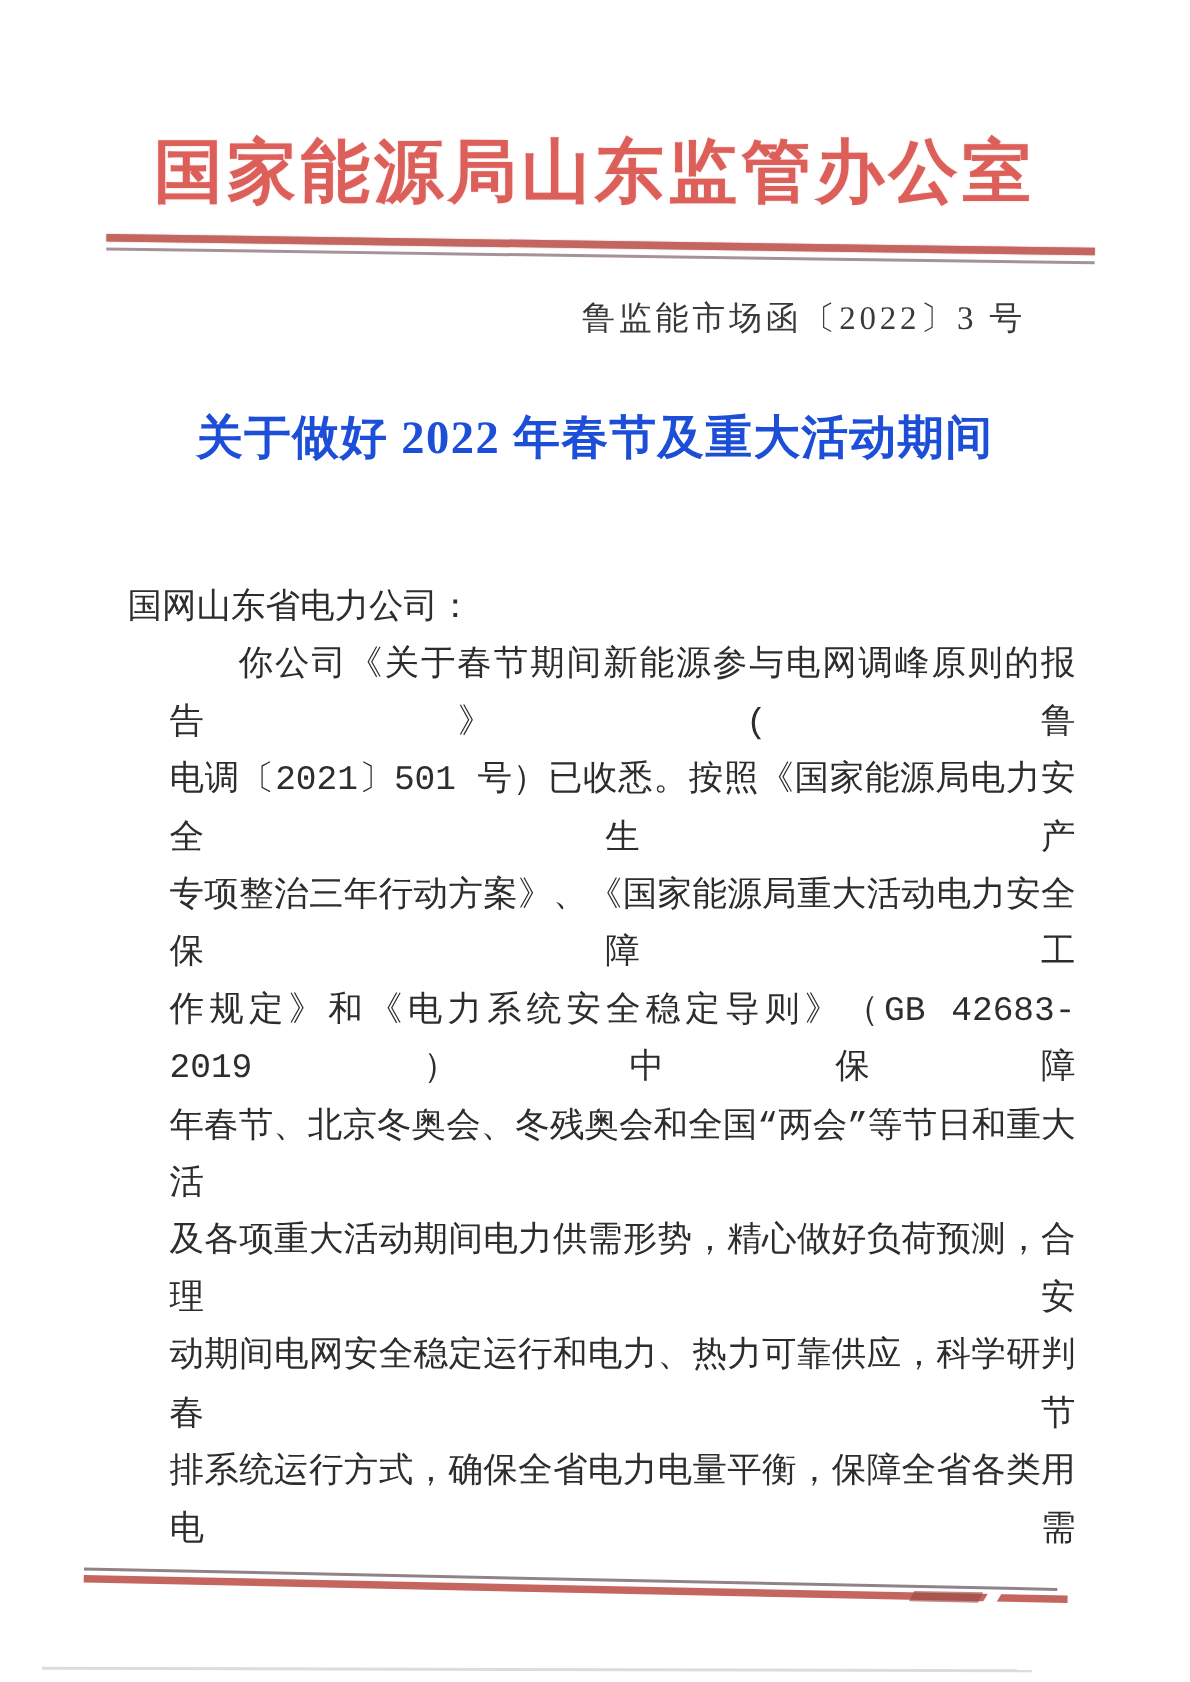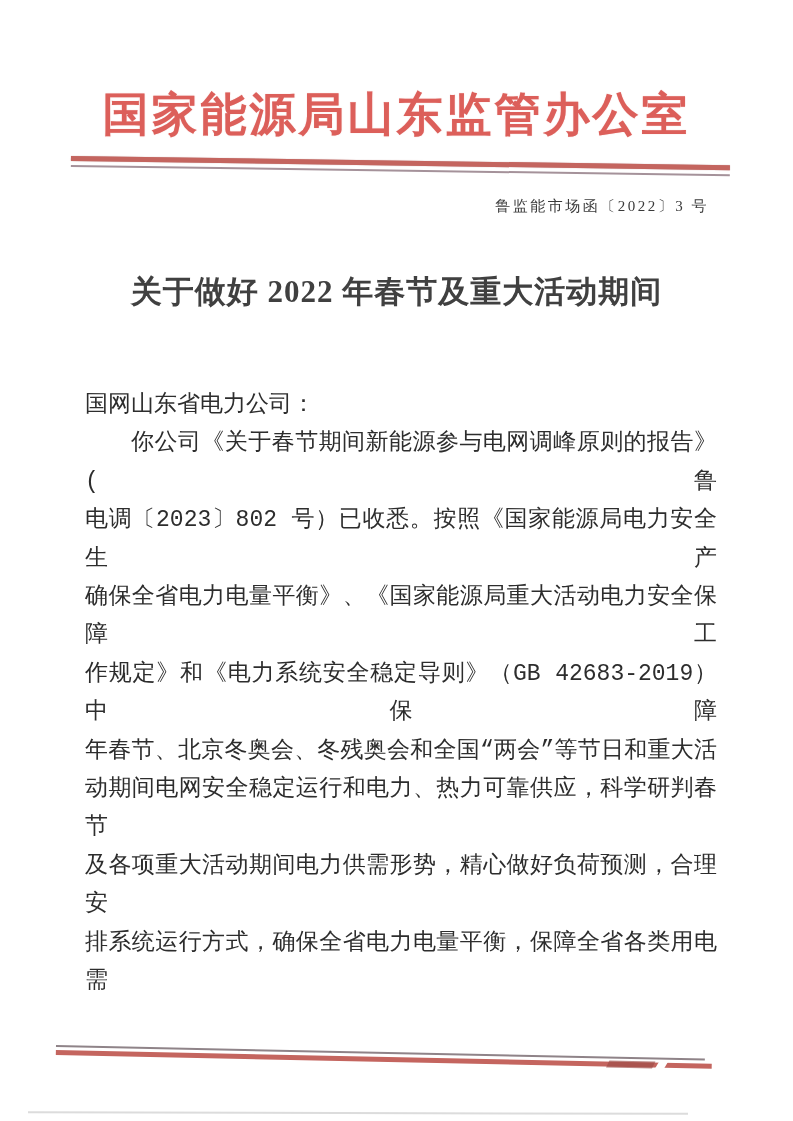--- a/index.html
+++ b/index.html
@@ -31,45 +31,45 @@
   .header-rule {
     position: absolute;
     top: 156px; left: 71px; width: 659px;
     transform: rotate(0.8deg);
     transform-origin: left top;
   }
   .rule-thick { height: 5px; background: var(--rule-red); box-shadow: 0 0 1px rgba(150,70,70,.6); }
   .rule-thin  { height: 2px; background: #a5929a; margin-top: 4px; }
   .doc-number {
     position: absolute;
-    top: 197px; right: 84px;
-    font-size: 15px;
+    top: 197px; right: 109px;
+    font-size: 22px;
     letter-spacing: 2.5px;
     color: #3a3a3a;
     white-space: nowrap;
   }
   .title {
     position: absolute;
     top: 272px; left: 0; width: 100%;
     text-align: center;
     font-size: 31px;
     font-weight: bold;
     line-height: 39px;
     letter-spacing: 1px;
-    color: #404040;
+    color: #1d4ed8;
   }
   .body-text {
     position: absolute;
     top: 386px; left: 85px; width: 632px;
     font-size: 23px;
     line-height: 38.4px;
     color: var(--text);
   }
   .line { min-height: 38.4px; font-family: Liberation Mono, monospace; }
-  .line.fill { text-align: justify; text-align-last: justify; }
+  .line.fill { text-align: justify; text-align-last: justify; margin-left: 28px; }
   .line.indent { text-indent: 2em; }
   .footer-rule {
     position: absolute;
     top: 1045px; left: 56px; width: 656px;
     transform: rotate(1.2deg);
     transform-origin: left top;
   }
   .footer-thin { height: 2px; width: 99%; background: #8f8388; }
   .footer-thick { position: relative; height: 5px; margin-top: 3px; background: var(--rule-red); }
   .footer-dark {
@@ -106,26 +106,26 @@
 
   <div class="doc-number">鲁监能市场函〔2022〕3 号</div>
 
   <div class="title">
     <div>关于做好 2022 年春节及重大活动期间</div>
   </div>
 
   <div class="body-text">
     <div class="line">国网山东省电力公司：</div>
     <div class="line fill indent">你公司《关于春节期间新能源参与电网调峰原则的报告》( 鲁</div>
-    <div class="line fill">电调〔2023〕802 号）已收悉。按照《国家能源局电力安全生产</div>
-    <div class="line fill">确保全省电力电量平衡》、《国家能源局重大活动电力安全保障工</div>
+    <div class="line fill">电调〔2021〕501 号）已收悉。按照《国家能源局电力安全生产</div>
+    <div class="line fill">专项整治三年行动方案》、《国家能源局重大活动电力安全保障工</div>
     <div class="line fill">作规定》和《电力系统安全稳定导则》（GB 42683-2019）中保障</div>
     <div class="line fill">年春节、北京冬奥会、冬残奥会和全国“两会”等节日和重大活</div>
+    <div class="line fill">及各项重大活动期间电力供需形势，精心做好负荷预测，合理安</div>
     <div class="line fill">动期间电网安全稳定运行和电力、热力可靠供应，科学研判春节</div>
-    <div class="line fill">及各项重大活动期间电力供需形势，精心做好负荷预测，合理安</div>
     <div class="line fill">排系统运行方式，确保全省电力电量平衡，保障全省各类用电需</div>
 
   </div>
 
   <div class="footer-rule">
     <div class="footer-thin"></div>
     <div class="footer-thick">
       <div class="footer-dark"></div>
       <div class="footer-break"></div>
     </div>

